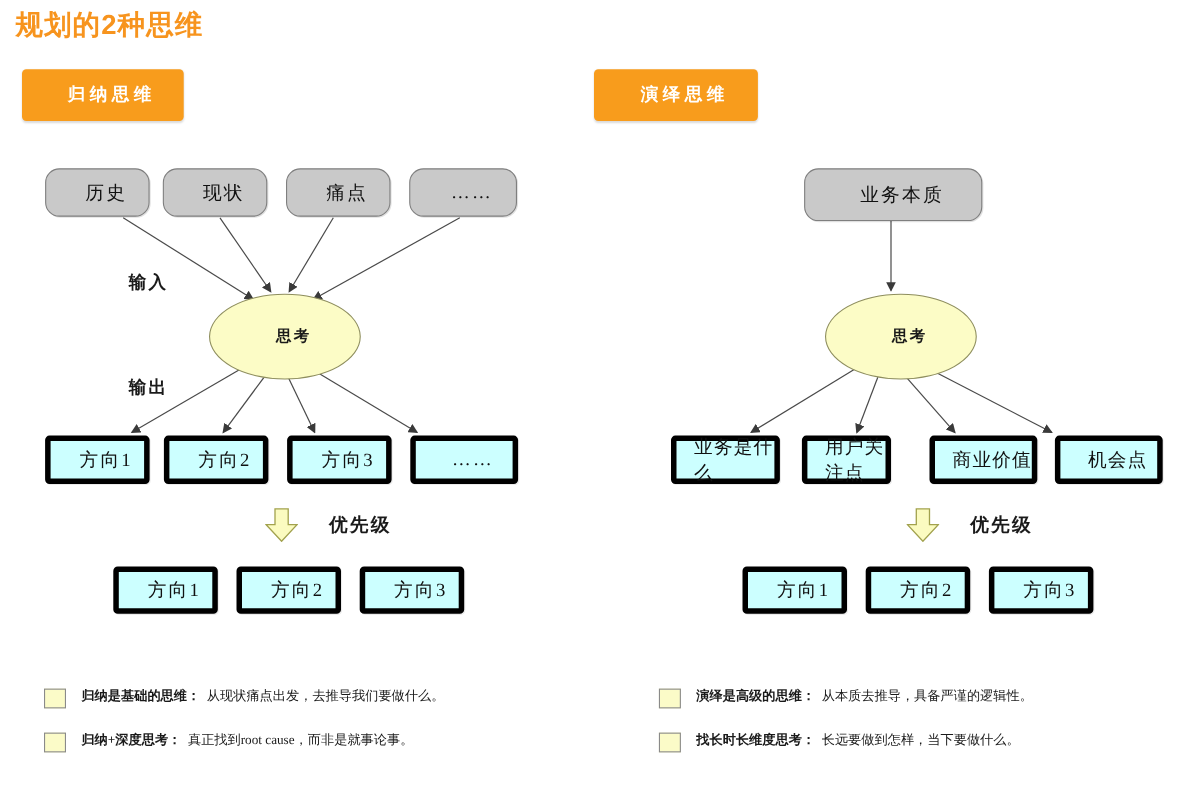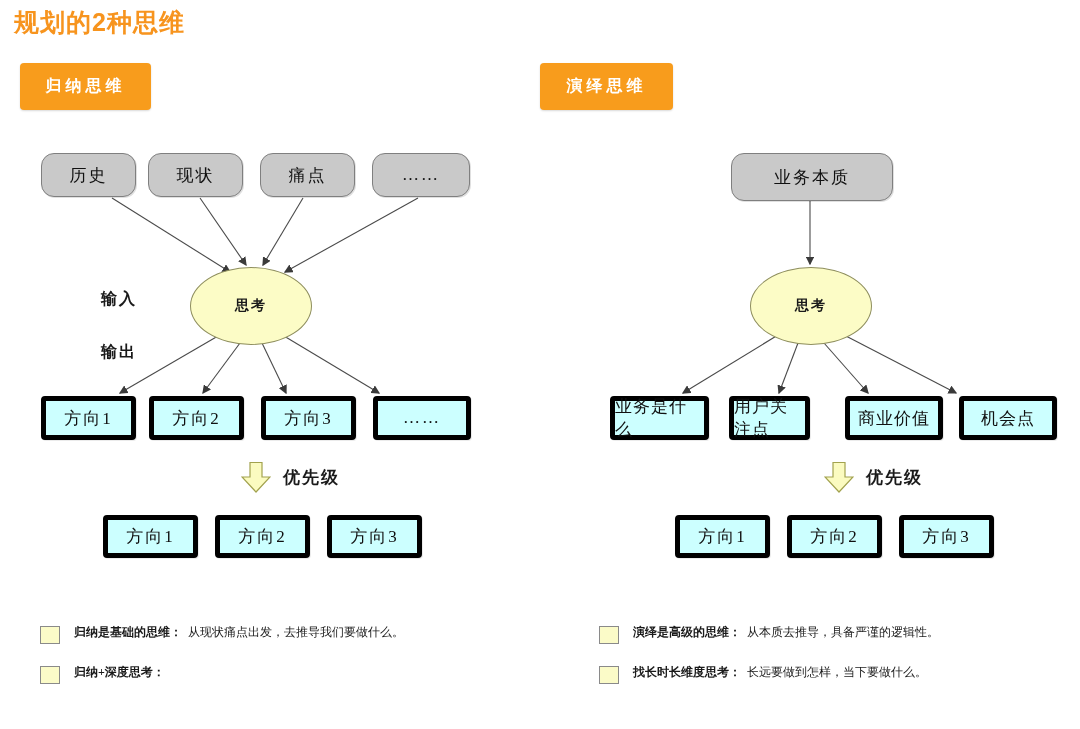--- a/index.html
+++ b/index.html
@@ -31,21 +31,21 @@
         box-shadow:1px 1px 0 rgba(0,0,0,.08);}
   .ellipse{
     position:absolute;width:120px;height:76px;border-radius:50%;
     background:#fcfcc6;border:1px solid #8e8e5e;
     display:flex;align-items:center;justify-content:center;
     font-size:14px;font-weight:bold;letter-spacing:2px;
   }
   .io-label{position:absolute;font-size:16px;font-weight:bold;letter-spacing:2px;}
   .prio-label{position:absolute;font-size:17px;font-weight:bold;letter-spacing:2px;}
   .arrow-layer{position:absolute;left:0;top:0;z-index:0;}
-  .node,.ellipse,.badge,.io-label,.prio-label{z-index:1;}
+  .node,.ellipse,.badge,.io-label,.prio-label{z-index:1;padding-left:16px;}
   .block-arrow{position:absolute;z-index:1;}
   .note{position:absolute;display:flex;align-items:flex-start;font-size:12px;}
   .note .sq{
     width:18px;height:16px;background:#fbfbc8;border:1px solid #8a8a8a;
     margin-right:14px;margin-top:2px;flex:0 0 auto;
   }
   .note .lead{font-weight:bold;}
   .note .body{margin-left:6px;}
 </style>
 </head>
@@ -83,21 +83,21 @@
   <h1 class="page-title">规划的2种思维</h1>
 
   <div class="badge left">归纳思维</div>
   <div class="badge right">演绎思维</div>
 
   <div class="node gray" style="left:41px;top:153px;width:95px;height:44px;">历史</div>
   <div class="node gray" style="left:148px;top:153px;width:95px;height:44px;">现状</div>
   <div class="node gray" style="left:260px;top:153px;width:95px;height:44px;">痛点</div>
   <div class="node gray" style="left:372px;top:153px;width:98px;height:44px;">……</div>
 
-  <div class="io-label" style="left:101px;top:247px;margin-top:42px;">输入</div>
+  <div class="io-label" style="left:101px;top:247px;">输入</div>
   <div class="io-label" style="left:101px;top:342px;">输出</div>
 
   <div class="ellipse" style="left:190px;top:267px;">思考</div>
   <div class="ellipse" style="left:750px;top:267px;">思考</div>
 
   <div class="node gray" style="left:731px;top:153px;width:162px;height:48px;">业务本质</div>
 
   <div class="node cyan" style="left:41px;top:396px;width:95px;height:44px;">方向1</div>
   <div class="node cyan" style="left:149px;top:396px;width:95px;height:44px;">方向2</div>
   <div class="node cyan" style="left:261px;top:396px;width:95px;height:44px;">方向3</div>
@@ -127,20 +127,21 @@
   <div class="node cyan" style="left:899px;top:515px;width:95px;height:43px;">方向3</div>
 
   <div class="note" style="left:40px;top:624px;width:470px;">
     <span class="sq"></span>
     <span class="lead">归纳是基础的思维：</span>
     <span class="body">从现状痛点出发，去推导我们要做什么。</span>
   </div>
   <div class="note" style="left:40px;top:664px;width:470px;">
     <span class="sq"></span>
     <span class="lead">归纳+深度思考：</span>
+    <span class="body">真正找到root cause，而非是就事论事。</span>
   </div>
   <div class="note" style="left:599px;top:624px;width:470px;">
     <span class="sq"></span>
     <span class="lead">演绎是高级的思维：</span>
     <span class="body">从本质去推导，具备严谨的逻辑性。</span>
   </div>
   <div class="note" style="left:599px;top:664px;width:470px;">
     <span class="sq"></span>
     <span class="lead">找长时长维度思考：</span>
     <span class="body">长远要做到怎样，当下要做什么。</span>

